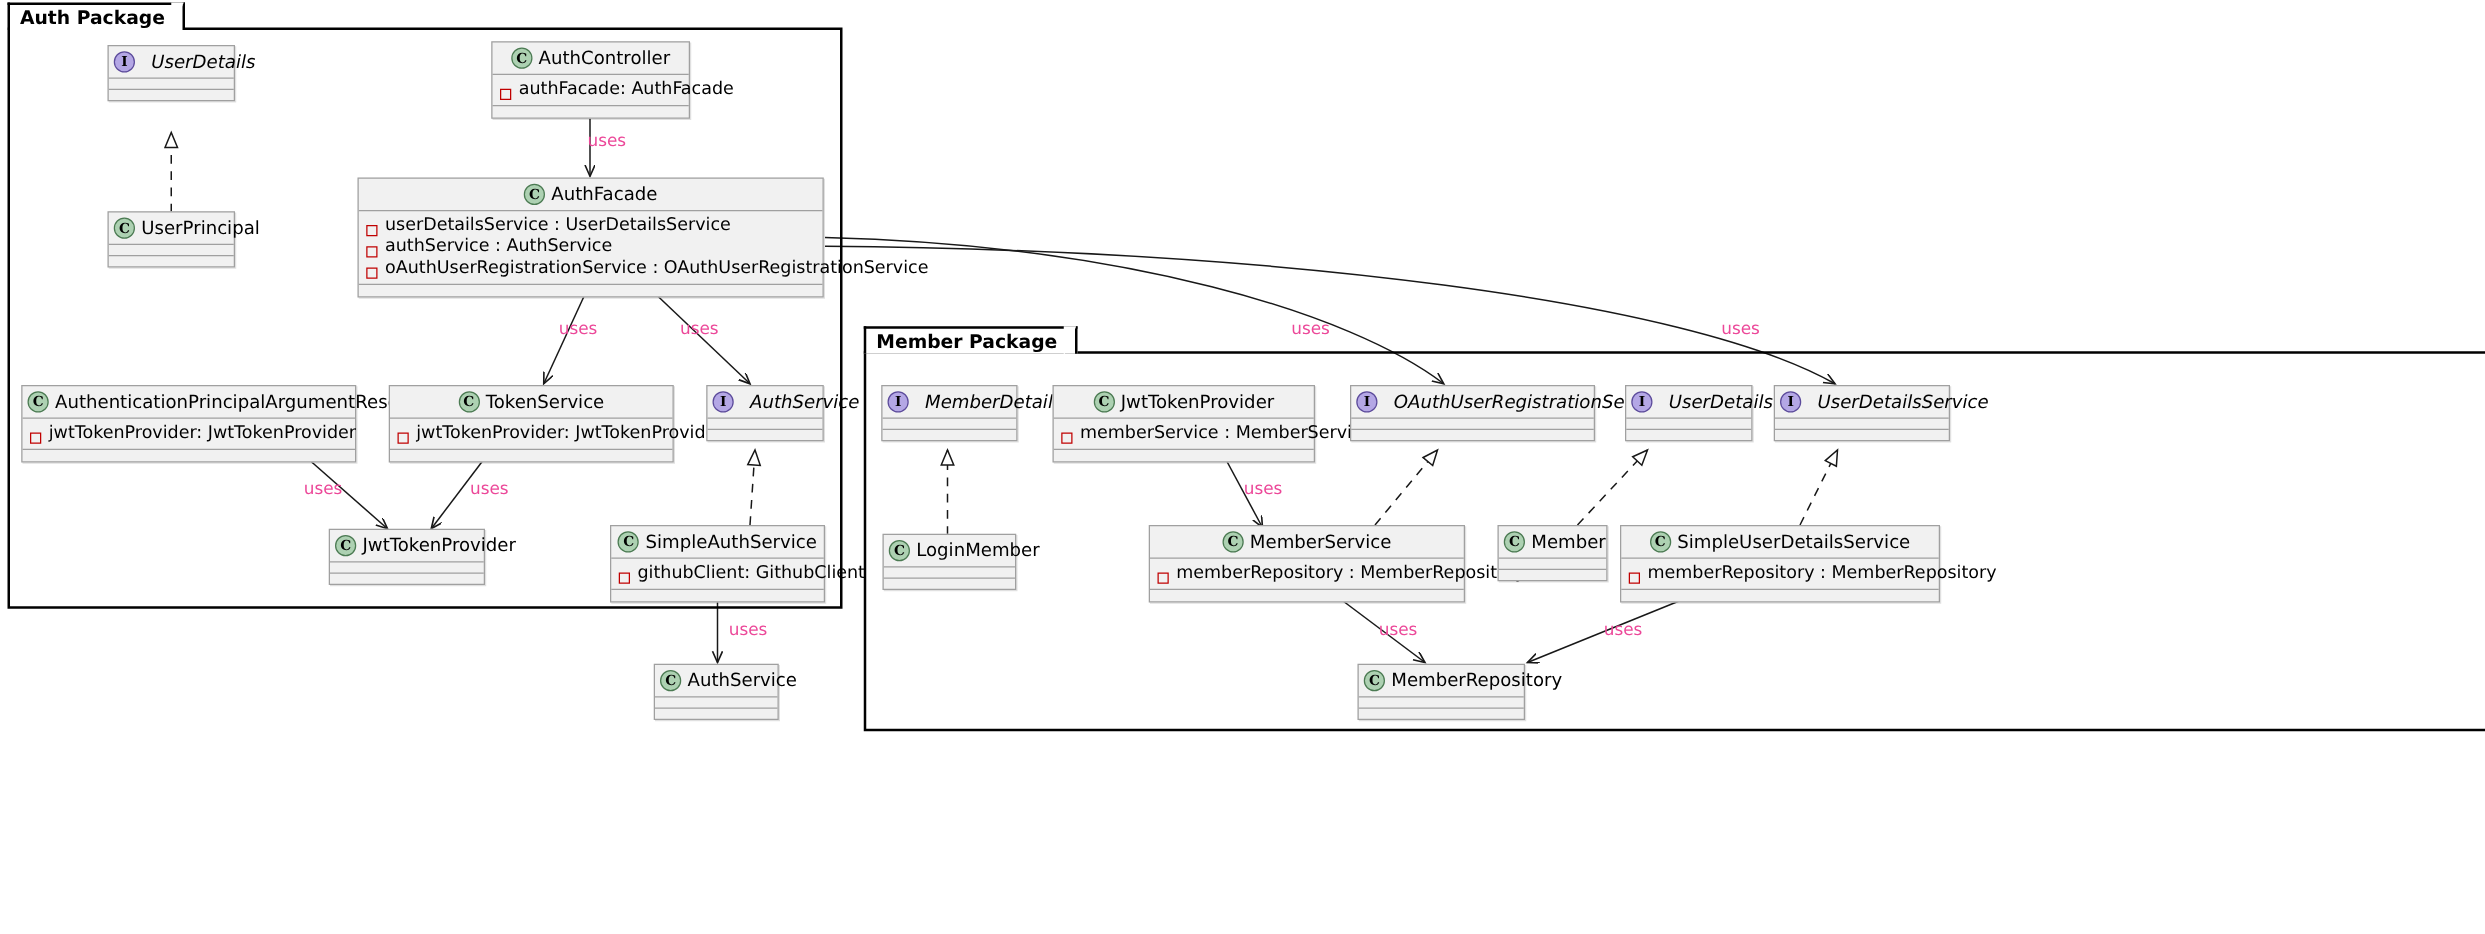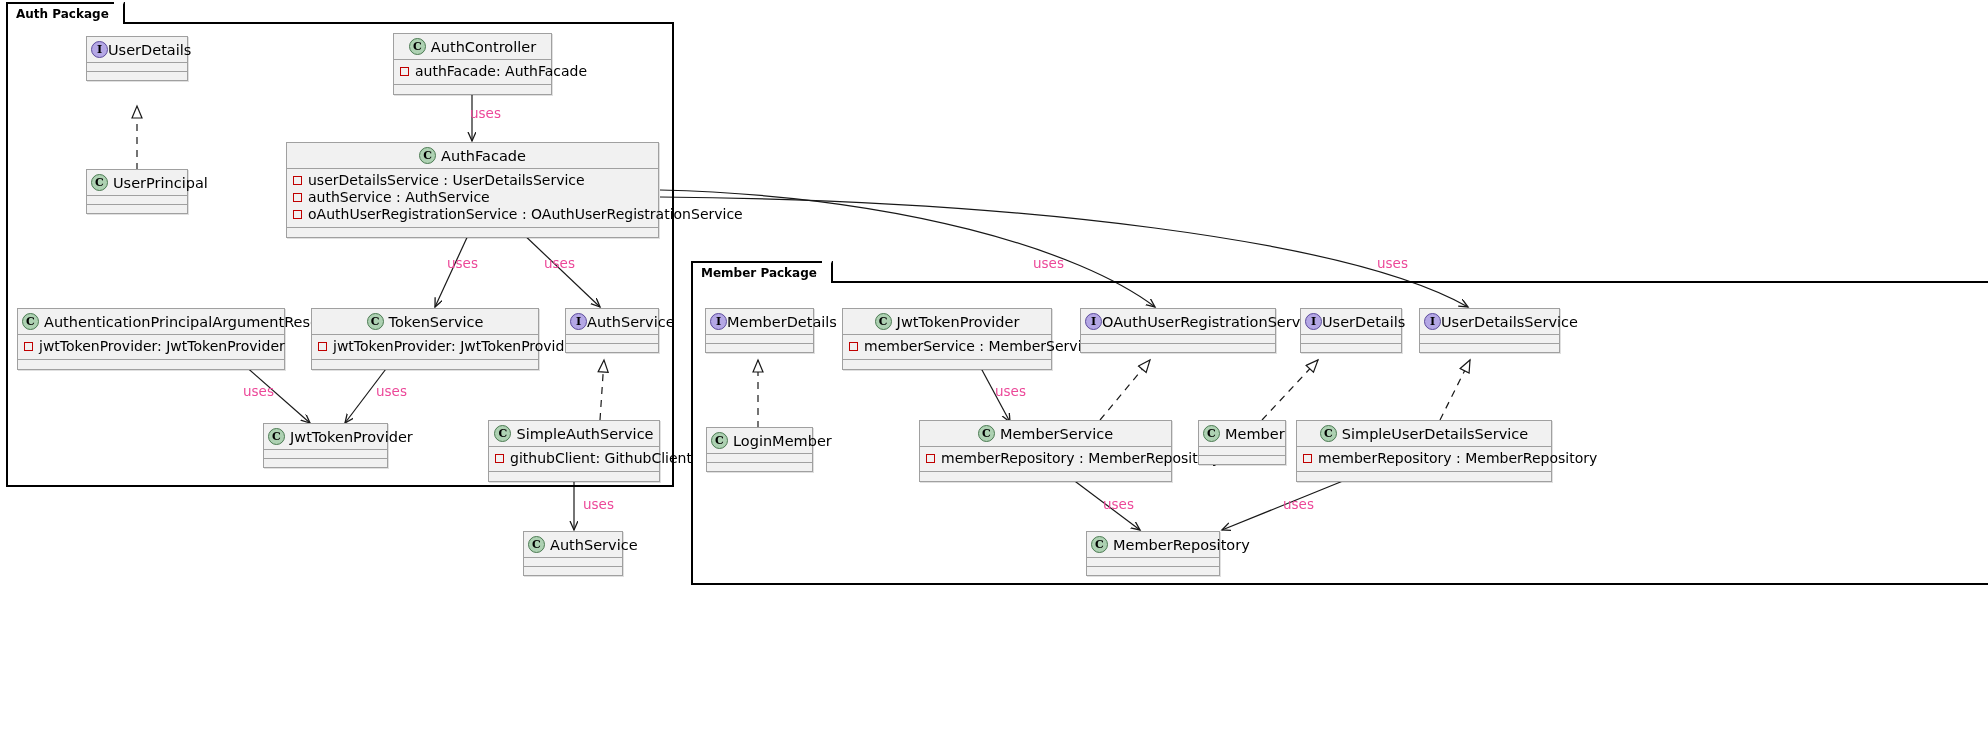--- a/index.html
+++ b/index.html
@@ -38,21 +38,21 @@
   .package-tab {
     position: absolute;
     top: -22px;
     left: -2px;
     height: 22px;
     border: 2px solid #000000;
     border-bottom: none;
     background: #ffffff;
     box-sizing: border-box;
     padding: 0 14px 0 8px;
-    font-size: 12px;
+    font-size: 15px;
     font-weight: bold;
     line-height: 20px;
     color: #000000;
     white-space: nowrap;
   }
   .package-tab::after {
     content: "";
     position: absolute;
     right: -1px;
     top: -2px;
@@ -81,21 +81,21 @@
     color: #000000;
     white-space: nowrap;
     box-sizing: border-box;
   }
   .node.iface .node-title,
   .node.compact .node-title {
     justify-content: flex-start;
     padding: 0 4px 0 4px;
   }
   .node-title .tname { margin-left: 5px; }
-  .node.iface .node-title .tname { margin-left: 0; }
+  .node.iface .node-title .tname { font-style: italic; margin-left: 13px; }
 
   .stereo {
     width: 17px;
     height: 17px;
     border-radius: 50%;
     display: inline-flex;
     align-items: center;
     justify-content: center;
     font-size: 11px;
     font-weight: bold;
@@ -114,21 +114,21 @@
     color: #000000;
   }
 
   .attrs {
     border-bottom: 1px solid #a0a0a0;
     padding: 3px 6px 4px 6px;
     box-sizing: border-box;
   }
   .attr {
     display: flex;
-    align-items: center;
+    align-items: flex-end;
     font-size: 14px;
     line-height: 17px;
     color: #000000;
     white-space: nowrap;
   }
   .vis-private {
     width: 7px;
     height: 7px;
     border: 1.3px solid #c00000;
     background: transparent;

